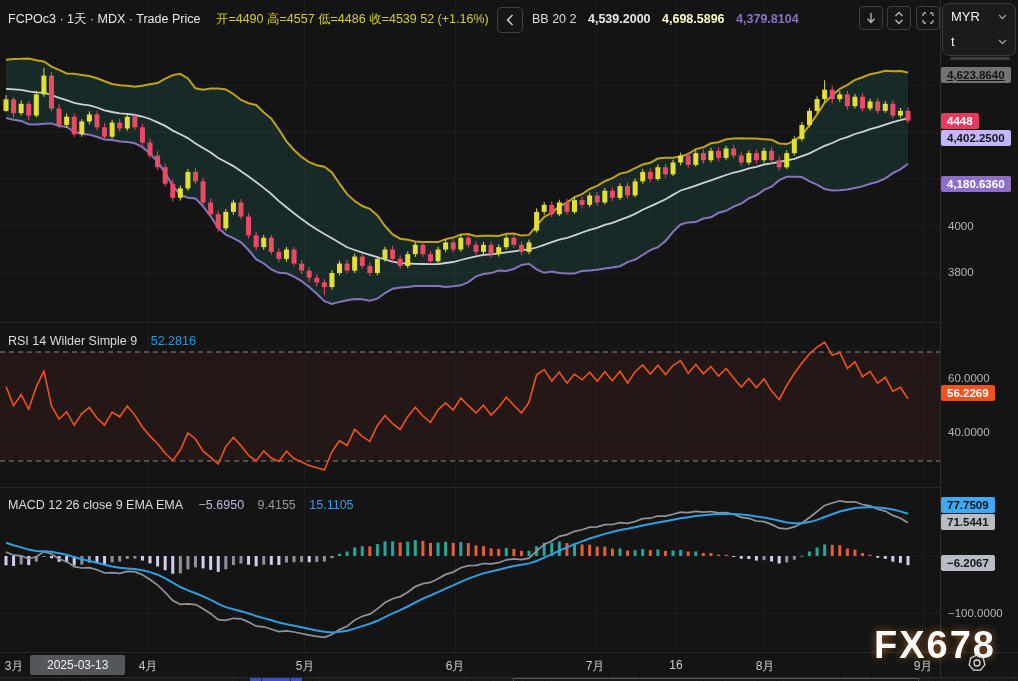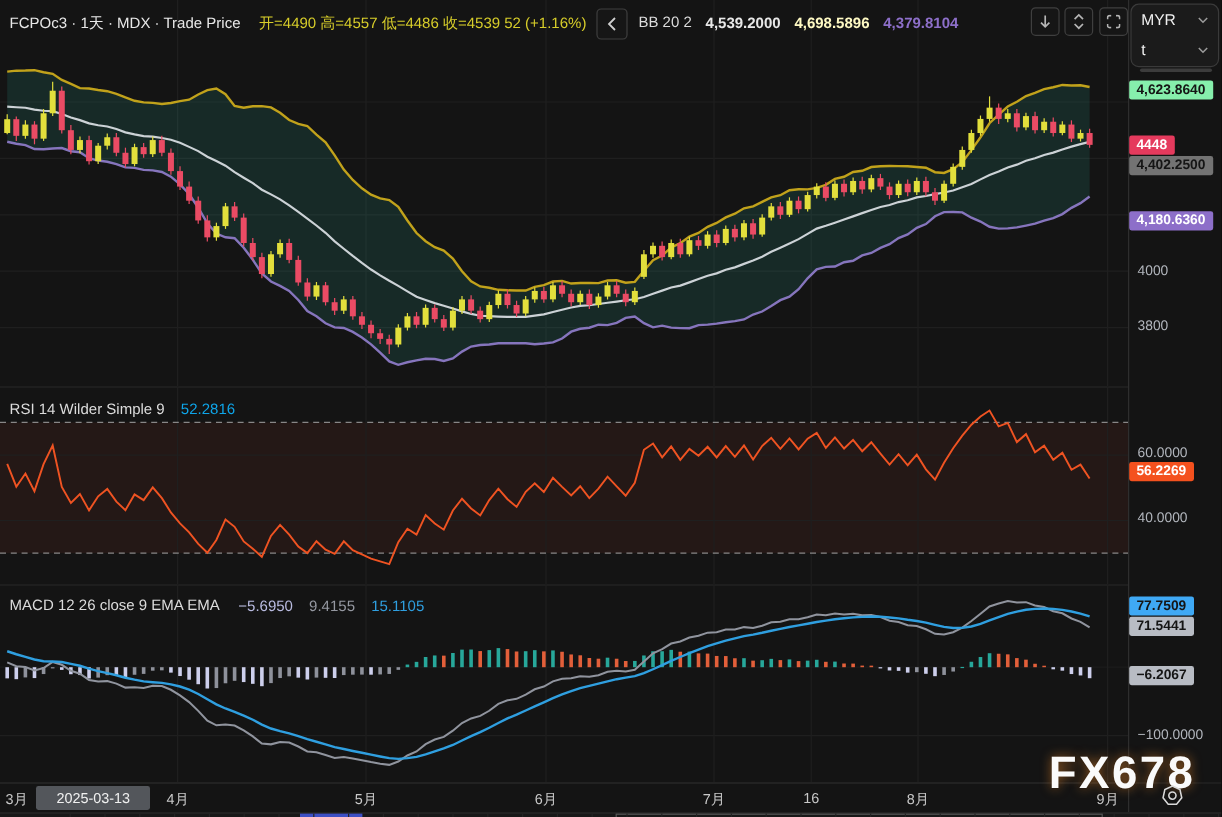--- a/index.html
+++ b/index.html
@@ -597,23 +597,23 @@
       <div class="seg" style="left: 870px;"></div>
       <div class="seg" style="left: 899px;"></div>
       <div class="seg" style="left: 928px;"></div>
       <div class="seg" style="left: 957px;"></div>
       <div class="seg" style="left: 986px;"></div>
       <div class="seg" style="left: 1015px;"></div>
     </div>
 
 <div class="axis-tick" style="top: 226px;">4000</div>
     <div class="axis-tick" style="top: 272px;">3800</div>
-    <div class="axis-badge" style="top: 75px; background: #86efac; color: rgb(21, 21, 21);">4,623.8640</div>
+    <div class="axis-badge" style="top: 75px; background: #737373; color: rgb(21, 21, 21); text-decoration: underline;">4,623.8640</div>
     <div class="axis-badge" style="top: 121px; background: rgb(229, 58, 93); color: rgb(255, 255, 255);">4448</div>
-    <div class="axis-badge" style="top: 138px; background: #737373; color: rgb(21, 21, 21);">4,402.2500</div>
+    <div class="axis-badge" style="top: 138px; background: #c4b5fd; color: rgb(21, 21, 21);">4,402.2500</div>
     <div class="axis-badge" style="top: 184px; background: rgb(141, 111, 201); color: rgb(255, 255, 255);">4,180.6360</div>
     <div class="axis-tick" style="top: 378px;">60.0000</div>
     <div class="axis-tick" style="top: 432px;">40.0000</div>
     <div class="axis-badge" style="top: 393px; background: rgb(244, 81, 30); color: rgb(255, 255, 255);">56.2269</div>
     <div class="axis-tick" style="top: 613px;">−100.0000</div>
     <div class="axis-badge" style="top: 505px; background: rgb(63, 169, 245); color: rgb(21, 21, 21);">77.7509</div>
     <div class="axis-badge" style="top: 522px; background: rgb(184, 188, 196); color: rgb(21, 21, 21);">71.5441</div>
     <div class="axis-badge" style="top: 563px; background: rgb(184, 188, 196); color: rgb(21, 21, 21);">−6.2067</div>
   </div>
 

